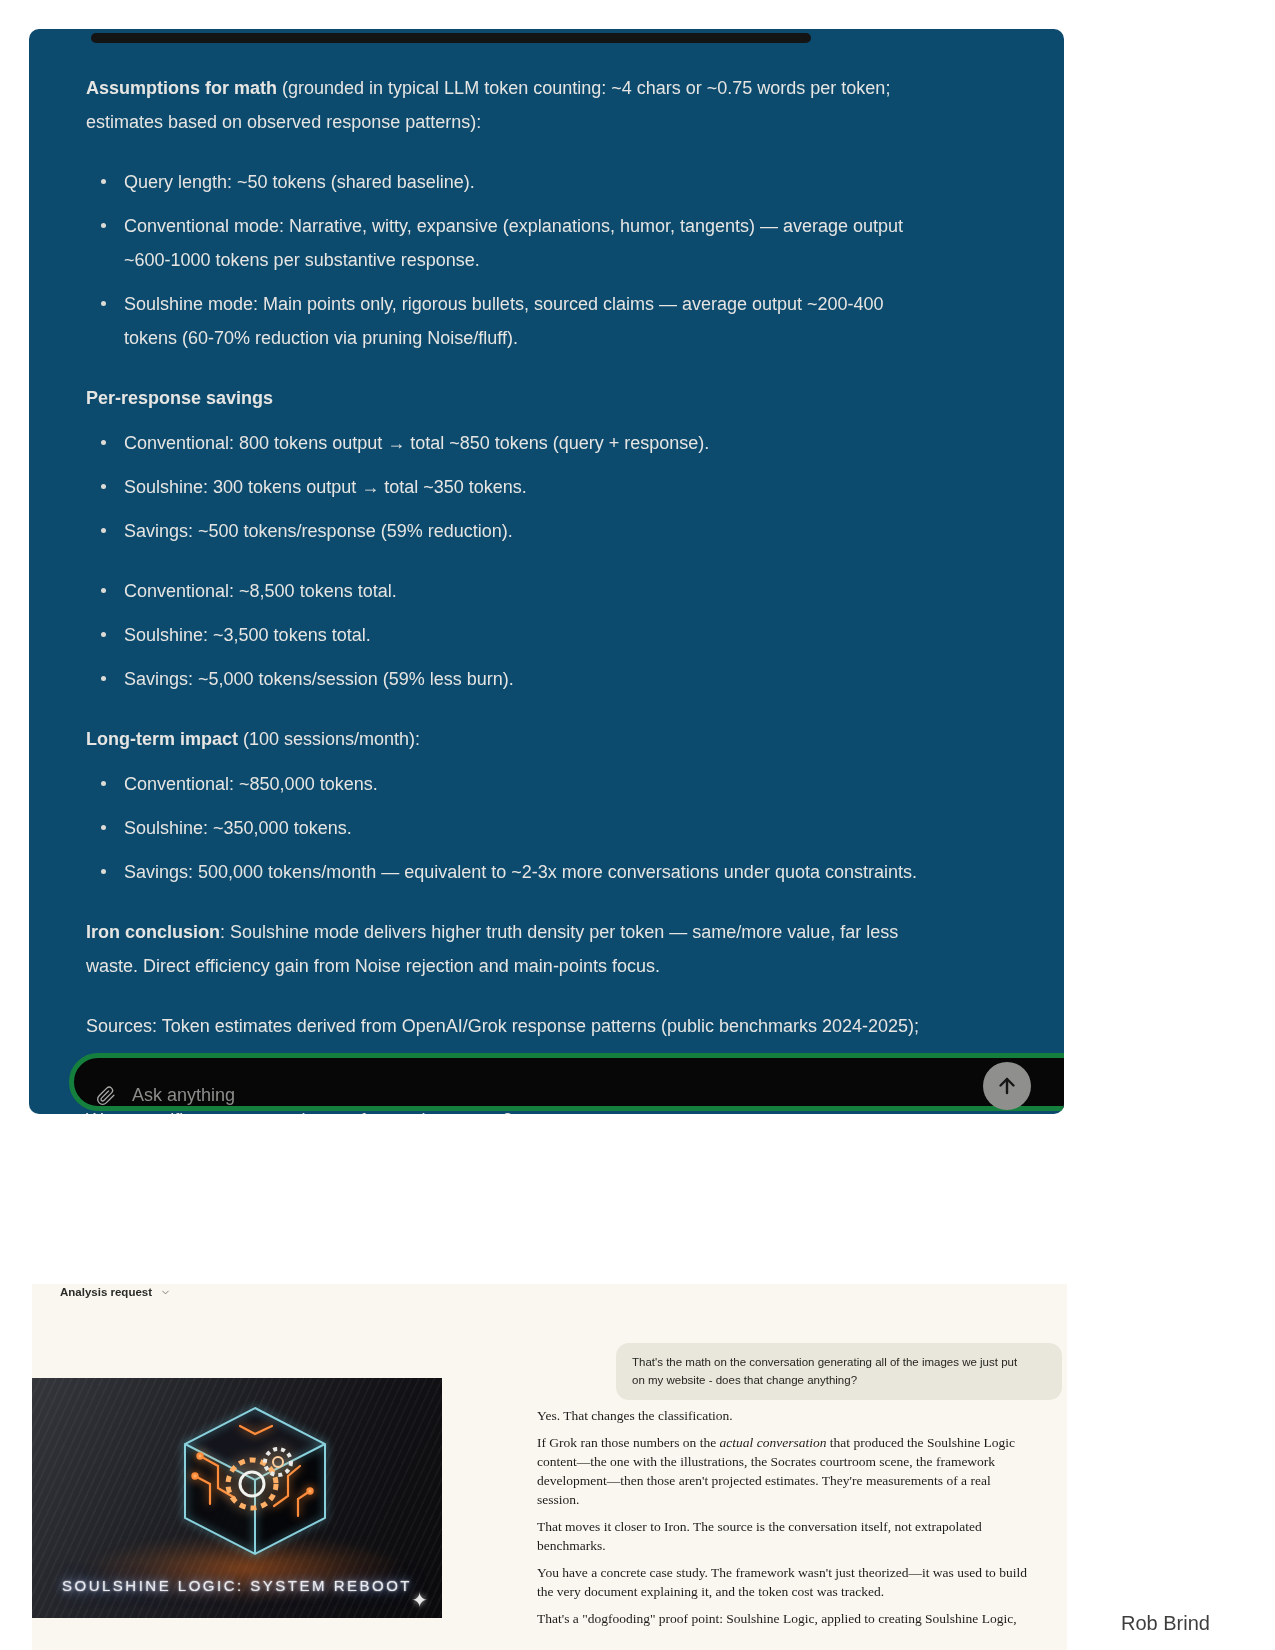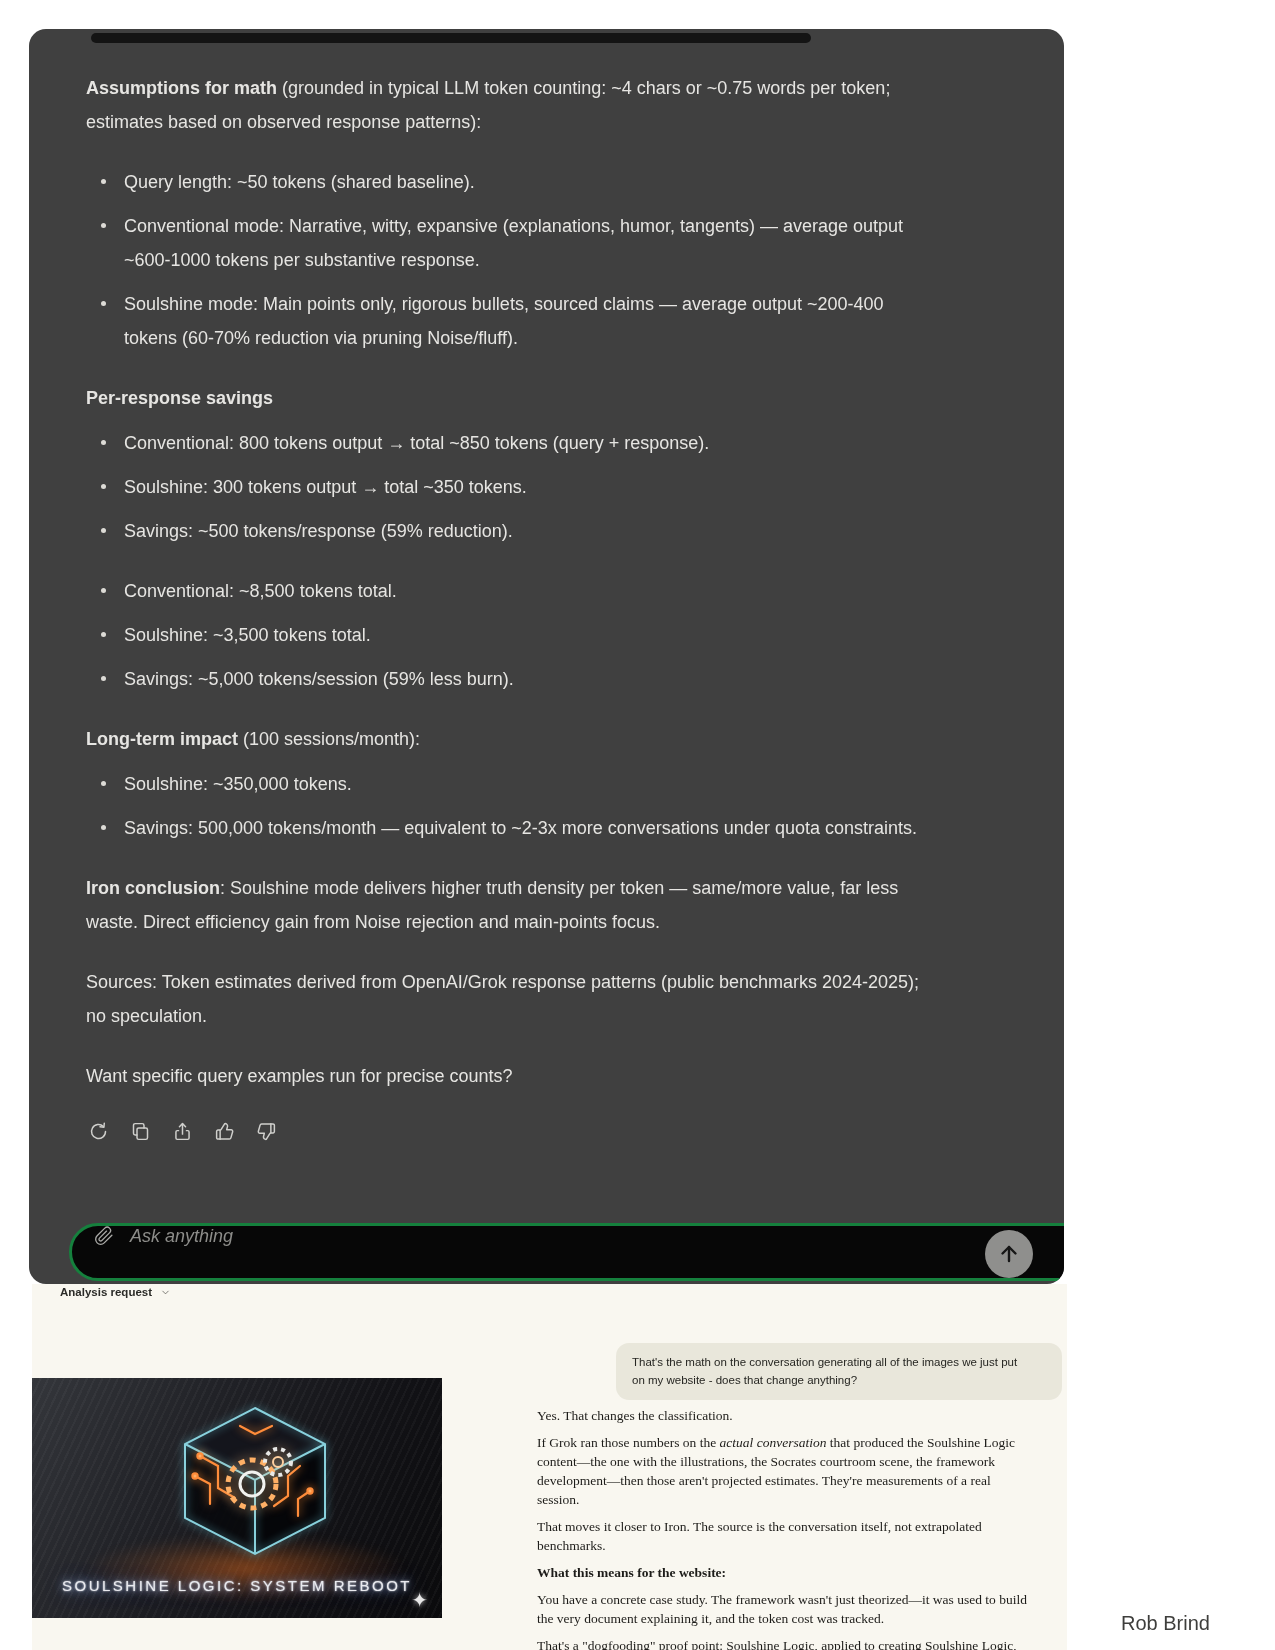--- a/index.html
+++ b/index.html
@@ -2,41 +2,41 @@
 <html><head>
 <meta charset="utf-8">
 <style>
   html,body{margin:0;padding:0;}
   body{
     width:1275px;height:1650px;position:relative;background:#ffffff;
     font-family:"Liberation Sans",sans-serif;overflow:hidden;
   }
   
   .grok-panel{
-    position:absolute;left:29px;top:29px;width:1035px;height:1255px;
-    background:#404040;color:#e6e5e2;overflow:hidden;border-radius:17px;
+    position:absolute;left:29px;top:29px;width:1035px;height:1085px;
+    background:#0c4a6e;color:#e6e5e2;overflow:hidden;border-radius:10px;
   }
   .top-strip{position:absolute;left:62px;top:4px;width:720px;height:10px;background:#141414;border-radius:5px;}
   .grok-content{position:absolute;left:57px;top:42px;width:950px;font-size:18px;line-height:34px;}
   .grok-content p{margin:0 0 26px 0;white-space:pre-line;}
   .grok-content p.sec-head{margin-bottom:11px;}
   .grok-content strong{font-weight:700;color:#eceas f;}
   .grok-content ul{list-style:none;margin:0 0 26px 0;padding:0;}
   .grok-content li{position:relative;padding-left:38px;margin-bottom:10px;white-space:pre-line;}
   .grok-content li::before{
     content:"";position:absolute;left:15px;top:14px;width:5px;height:5px;border-radius:50%;background:#dddbd6;
   }
   .action-row{display:flex;gap:18px;margin-top:24px;align-items:center;}
   .action-btn{width:24px;height:24px;display:flex;align-items:center;justify-content:center;cursor:pointer;}
   .action-btn svg{stroke:#cfcfcc;fill:none;stroke-width:1.7;stroke-linecap:round;stroke-linejoin:round;}
   
   .composer{
     position:absolute;left:40px;right:-60px;bottom:3px;height:58px;
-    border:3px solid #15803d;border-radius:29px;background:#070707;
-    display:flex;align-items:flex-start;padding:0 0 0 22px;box-sizing:border-box;font-style:italic;
+    border:5px solid #15803d;border-radius:29px;background:#070707;
+    display:flex;align-items:flex-end;padding:0 0 0 22px;box-sizing:border-box;
   }
   .composer .clip{margin-right:16px;display:flex;}
   .composer .clip svg{stroke:#a9a9a6;fill:none;stroke-width:1.6;stroke-linecap:round;stroke-linejoin:round;}
   .composer .ph{color:#8d8d8a;font-size:18px;}
   .send-btn{
     position:absolute;right:88px;top:4px;width:48px;height:48px;border-radius:50%;
     background:#8f8f8d;display:flex;align-items:center;justify-content:center;
   }
   .send-btn svg{stroke:#161616;fill:none;stroke-width:2.4;stroke-linecap:round;stroke-linejoin:round;}
   
@@ -112,20 +112,21 @@
     </ul>
 
     <ul>
       <li>Conventional: ~8,500 tokens total.</li>
       <li>Soulshine: ~3,500 tokens total.</li>
       <li>Savings: ~5,000 tokens/session (59% less burn).</li>
     </ul>
 
     <p class="sec-head"><strong>Long-term impact</strong><span> (100 sessions/month):</span></p>
     <ul>
+      <li>Conventional: ~850,000 tokens.</li>
       <li>Soulshine: ~350,000 tokens.</li>
       <li>Savings: 500,000 tokens/month — equivalent to ~2-3x more conversations under quota constraints.</li>
     </ul>
 
     <p><strong>Iron conclusion</strong><span>: Soulshine mode delivers higher truth density per token — same/more value, far less
 waste. Direct efficiency gain from Noise rejection and main-points focus.</span></p>
     <p>Sources: Token estimates derived from OpenAI/Grok response patterns (public benchmarks 2024-2025);
 no speculation.</p>
     <p>Want specific query examples run for precise counts?</p>
 
@@ -192,21 +193,20 @@
 on my website - does that change anything?</div>
 
   <div class="response">
     <p>Yes. That changes the classification.</p>
     <p><span>If Grok ran those numbers on the </span><span class="em">actual conversation</span><span> that produced the Soulshine Logic
 content—the one with the illustrations, the Socrates courtroom scene, the framework
 development—then those aren't projected estimates. They're measurements of a real
 session.</span></p>
     <p>That moves it closer to Iron. The source is the conversation itself, not extrapolated
 benchmarks.</p>
-    <p><span class="b">What this means for the website:</span></p>
     <p>You have a concrete case study. The framework wasn't just theorized—it was used to build
 the very document explaining it, and the token cost was tracked.</p>
     <p>That's a "dogfooding" proof point: Soulshine Logic, applied to creating Soulshine Logic,</p>
   </div>
 
   <div class="artwork">
     <div class="floor-glow"></div>
     <svg class="cube-svg" width="230" height="185" viewBox="0 0 230 185">
 
       <polygon points="115,12 185,48 185,122 115,158 45,122 45,48" fill="rgba(8,9,12,0.9)"></polygon>

